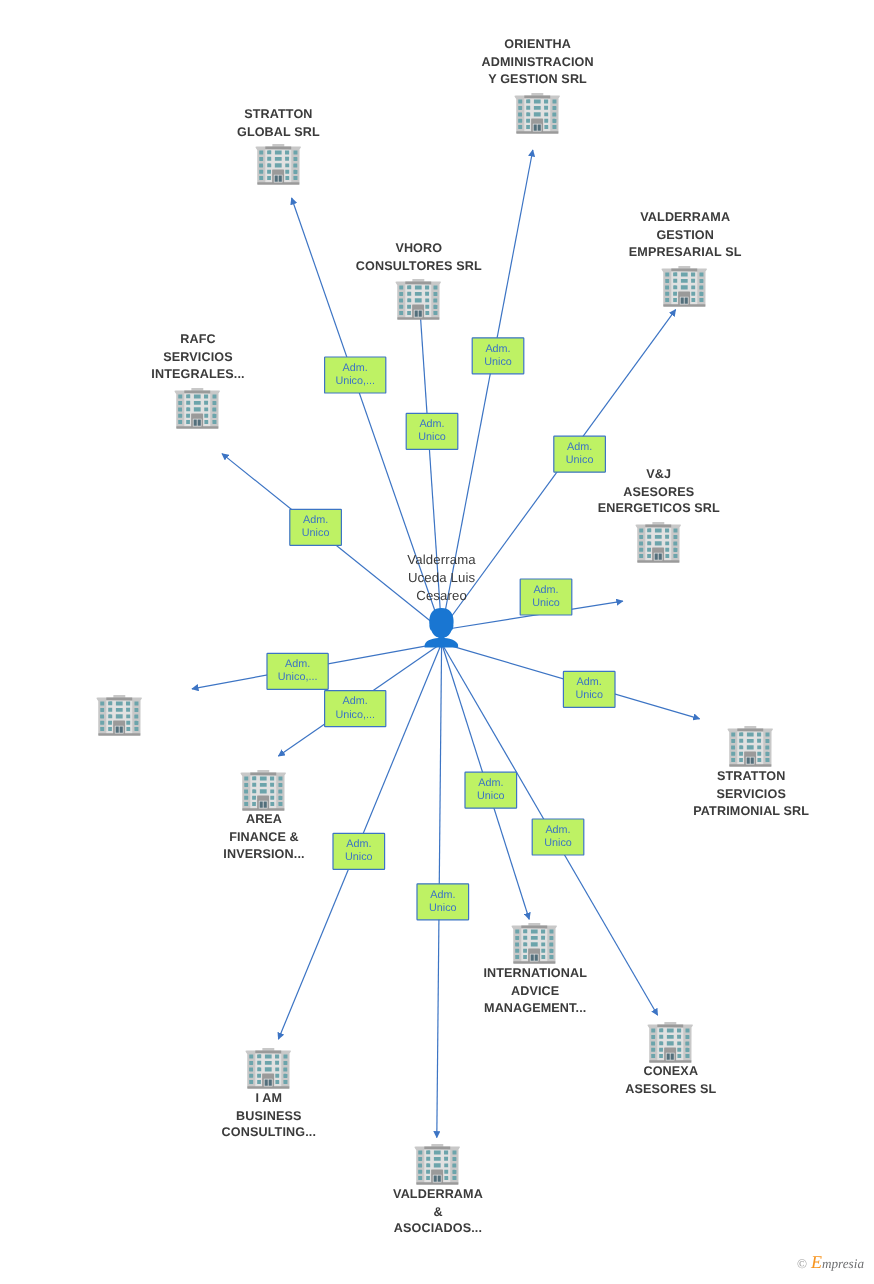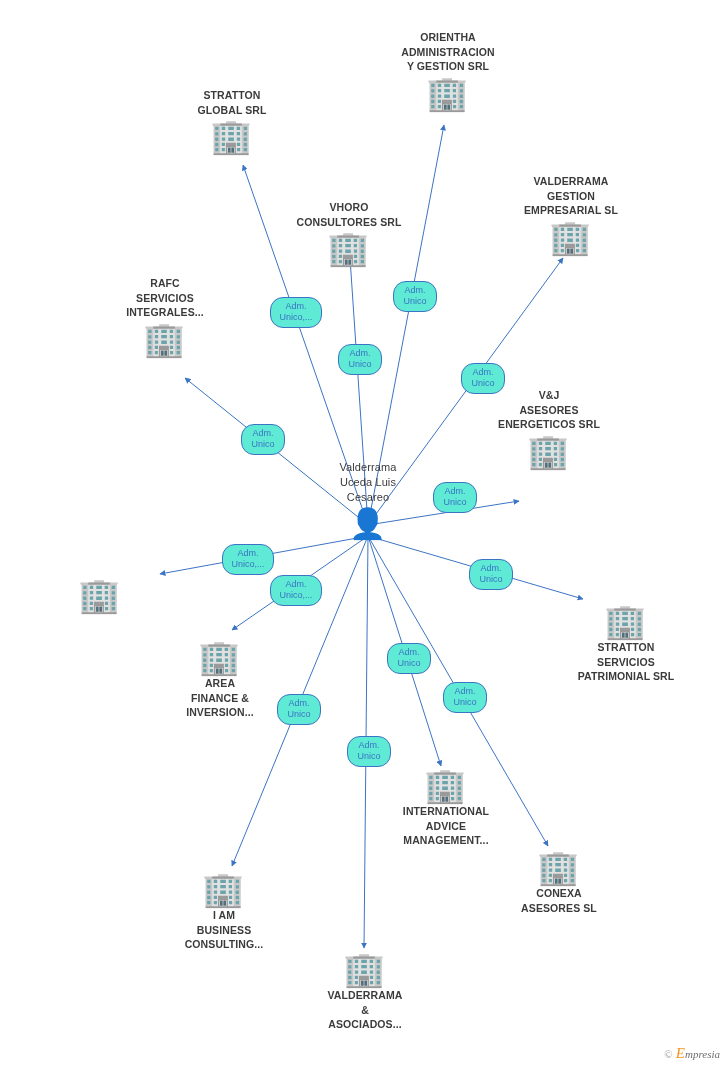--- a/index.html
+++ b/index.html
@@ -48,30 +48,30 @@
   .node.center .label {
     font-weight: normal;
     color: #3b3b3b;
     font-size: 11px;
     line-height: 15px;
   }
   .node .label.above { margin-bottom: 2px; }
   .badge {
     position: absolute;
     border: 1px solid #3c74c4;
-    background: #5eead4;
+    background: #bef264;
     color: #3c74c4;
     font-size: 9px;
     line-height: 11px;
     padding: 3px 4px 4px 4px;
     text-align: center;
     white-space: pre-line;
     width: 44px;
     margin-left: -22px;
-    border-radius: 13px;
+    border-radius: 1px;
   }
   .badge.wide { width: 52px; margin-left: -26px; }
   #watermark {
     position: absolute;
     right: 8px;
     bottom: 8px;
     font-size: 13px;
     color: #9b9b9b;
     font-family: "Liberation Serif", serif;
   }

